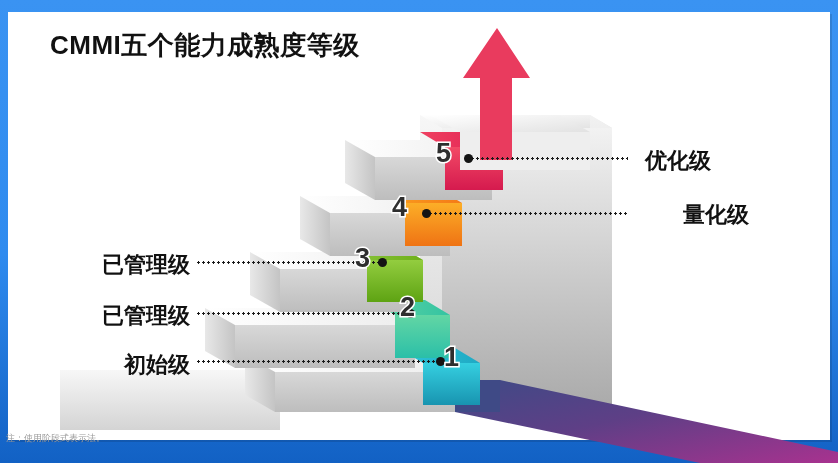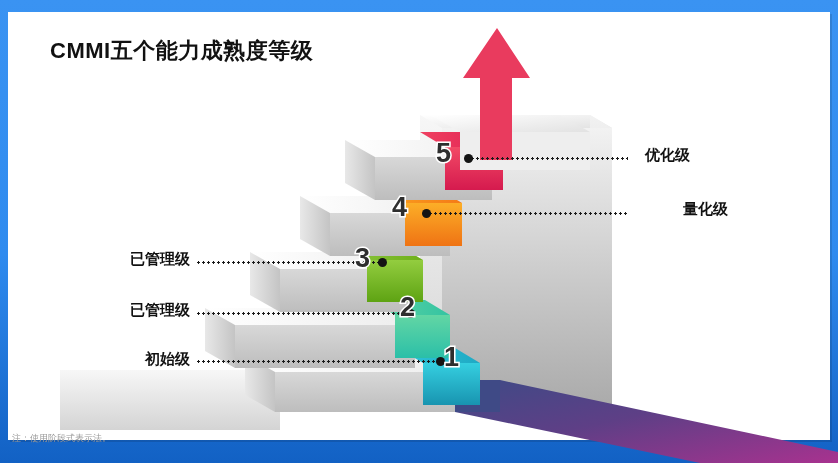--- a/index.html
+++ b/index.html
@@ -14,31 +14,31 @@
     background-image:linear-gradient(180deg,#3a93f2 0%,#2f8bef 55%,#1261c4 100%);
     overflow:hidden;
   }
   
   #card{
     position:absolute;left:8px;top:12px;width:822px;height:428px;
     background:#ffffff;
     box-shadow:2px 2px 0 rgba(0,0,0,0.12);
   }
   #title{
-    position:absolute;left:50px;top:36px;
-    font-size:22px;font-weight:bold;color:#111;
+    position:absolute;left:50px;top:28px;
+    font-size:26px;font-weight:bold;color:#111;
     letter-spacing:0.5px;white-space:nowrap;text-align:right;
   }
   #footnote{
-    position:absolute;left:12px;top:432px;
+    position:absolute;left:6px;top:432px;
     font-size:9px;color:#9a9a9a;white-space:nowrap;
   }
   #stage{position:absolute;left:0;top:0;width:838px;height:463px;}
   .lbl{
-    position:absolute;font-size:15px;font-weight:bold;color:#111;
+    position:absolute;font-size:22px;font-weight:bold;color:#111;
     white-space:nowrap;
   }
   .lbl.right{text-align:left;}
   .lbl.left{text-align:right;}
   .leader{
     position:absolute;height:3px;
     background-image:radial-gradient(circle,#1a1a1a 42%,rgba(0,0,0,0) 45%);
     background-size:5px 3px;background-repeat:repeat-x;
   }
   .dot{

